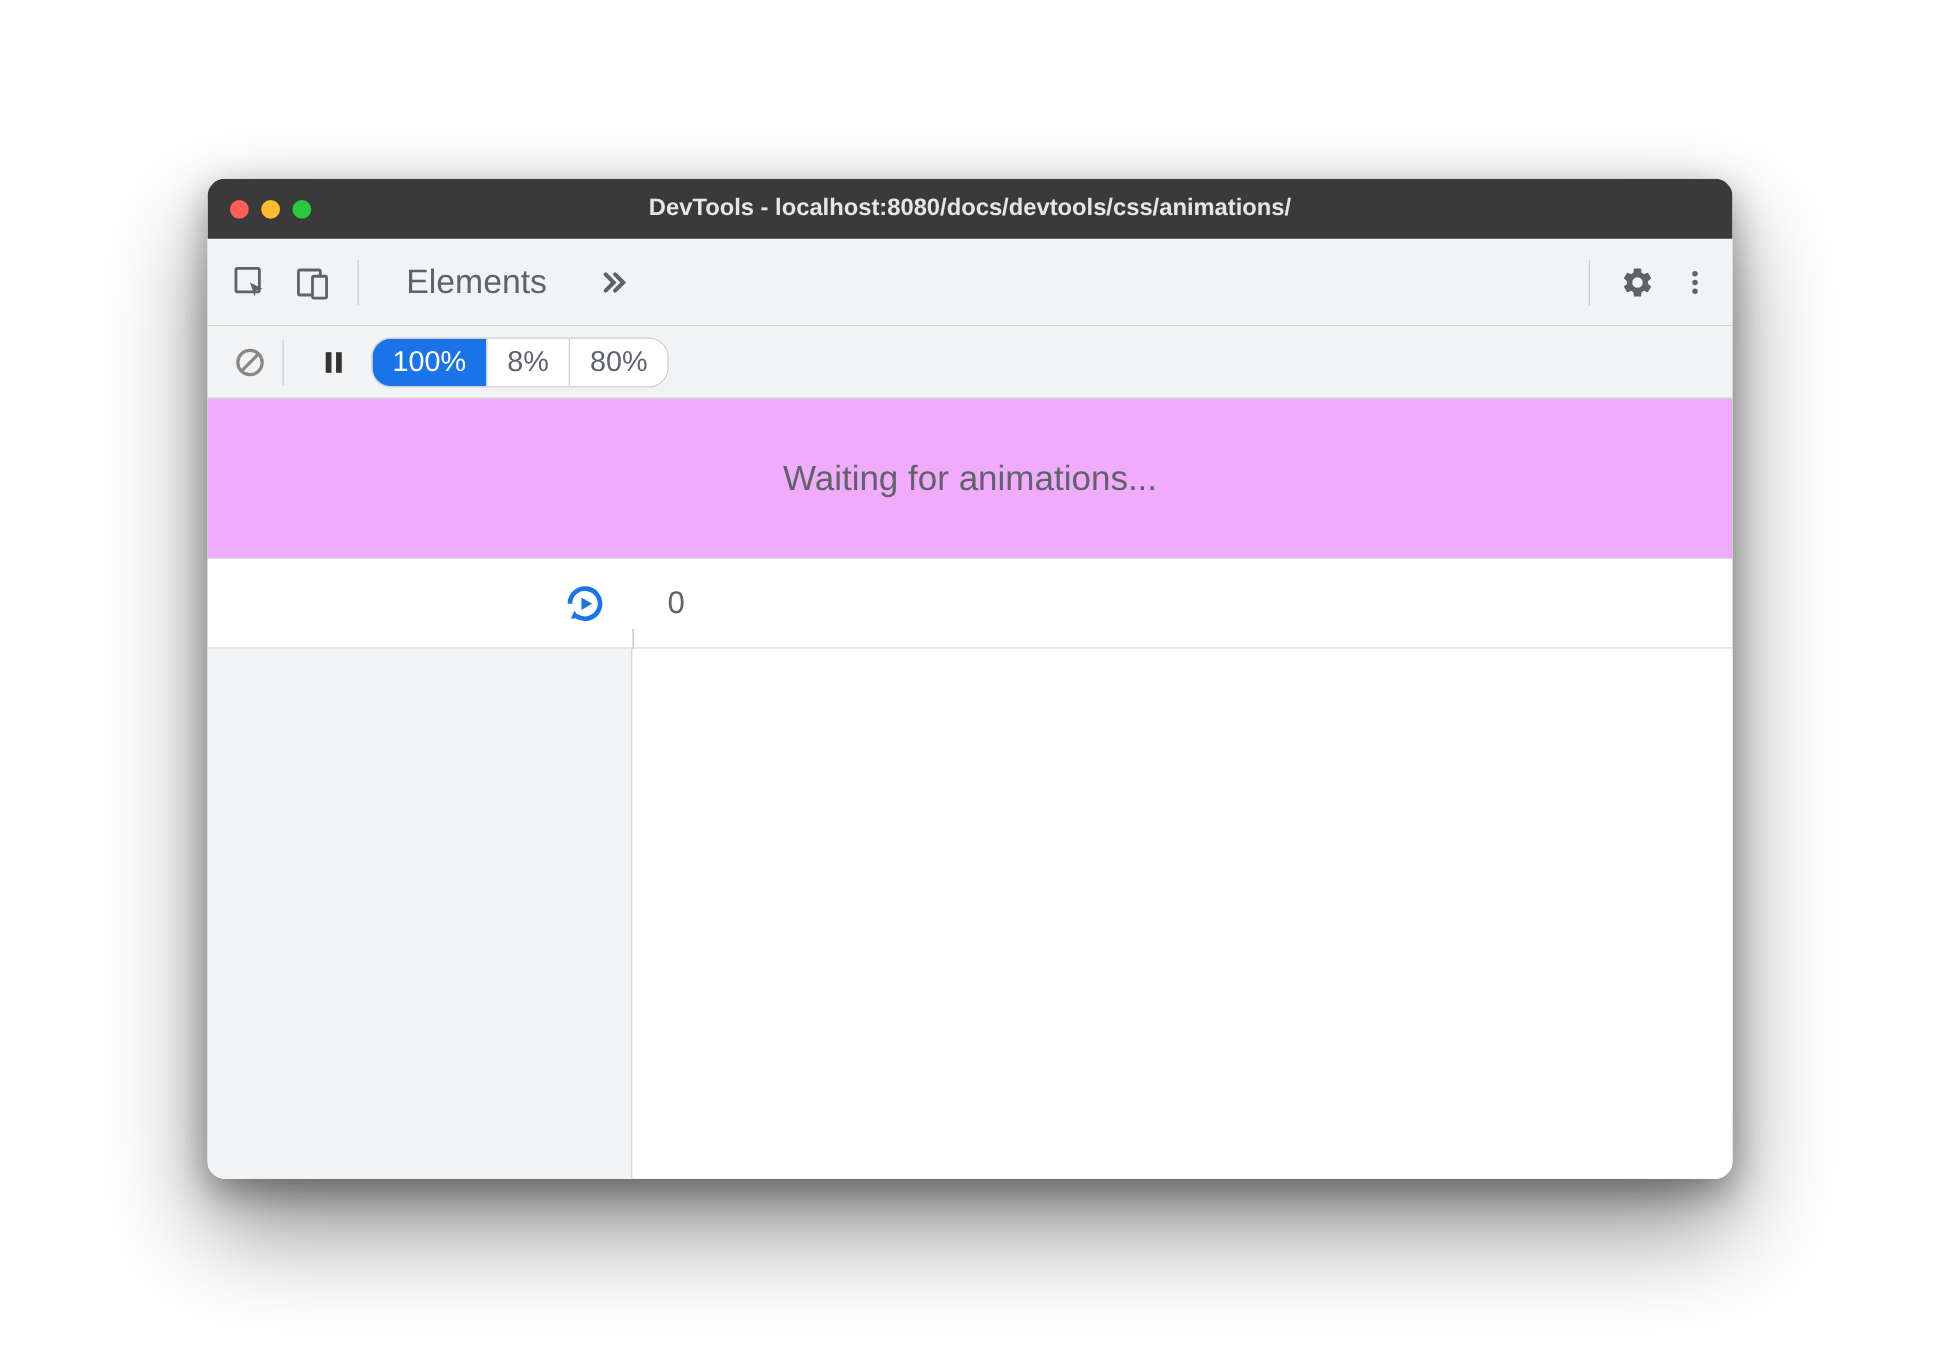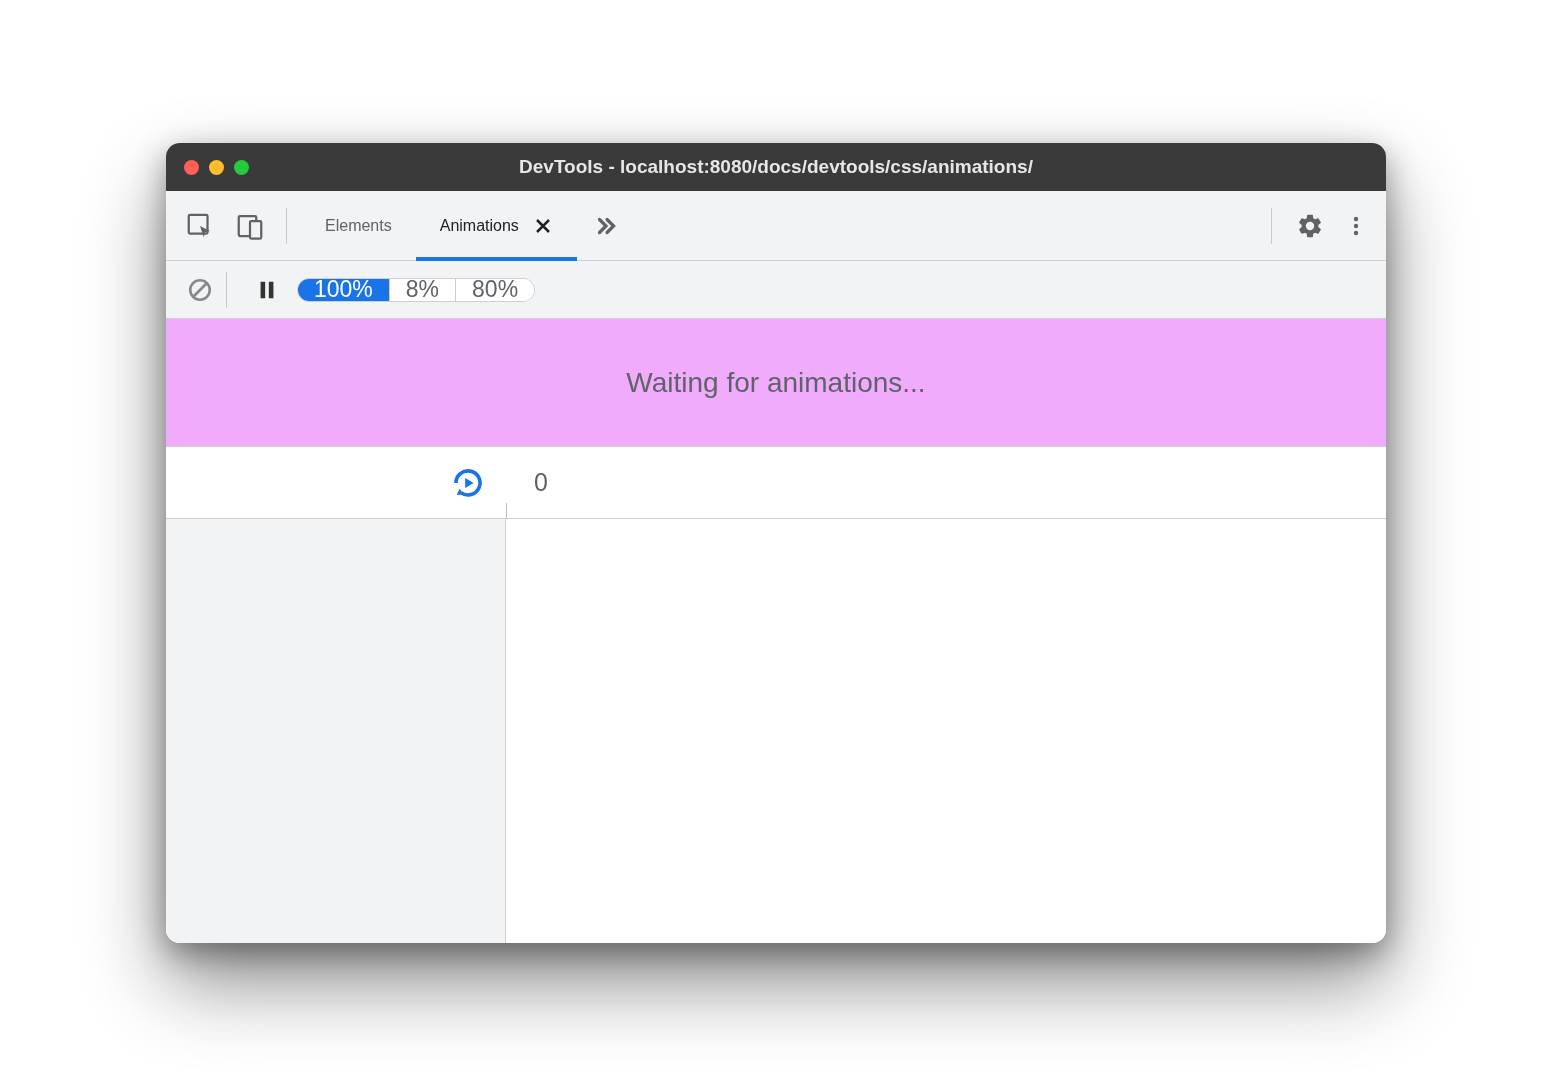--- a/index.html
+++ b/index.html
@@ -78,21 +78,21 @@
     .tool-icon svg { display: block; }
     .divider {
       width: 1px;
       height: 36px;
       background: #cacaca;
       margin: 0 14px 0 6px;
     }
     .tab {
       height: 70px;
       padding: 0 24px;
-      font-size: 16px;
+      font-size: 27px;
       color: #5f6368;
       display: flex;
       align-items: center;
       gap: 14px;
       cursor: pointer;
       position: relative;
     }
     .tab.active {
       color: #202124;
     }
@@ -141,21 +141,21 @@
     .pause-icon {
       width: 40px; height: 40px;
       display:flex; align-items:center; justify-content:center;
       color:#333;
       margin-left: 6px;
       margin-right: 10px;
       cursor: pointer;
     }
     .speed-group {
       display: flex;
-      height: 24px;
+      height: 40px;
       border-radius: 16px;
       overflow: hidden;
       border: 1px solid #cfcfcf;
     }
     .speed-btn {
       font-size: 23px;
       padding: 0 16px;
       display: flex;
       align-items: center;
       justify-content: center;
@@ -263,28 +263,20 @@
     </div>
     <div class="tool-icon">
       <svg width="30" height="30" viewBox="0 0 24 24" fill="none" stroke="currentColor" stroke-width="1.8">
         <rect x="3" y="4" width="14" height="16" rx="1"></rect>
         <rect x="12" y="8" width="9" height="14" rx="1" fill="#f1f3f4"></rect>
       </svg>
     </div>
     <div class="divider"></div>
     <div class="tab">
       <span>Elements</span>
-    </div>
-    <div class="tab active">
-      <span>Animations</span>
-      <span class="close-x">
-        <svg width="18" height="18" viewBox="0 0 18 18">
-            <path d="M3 3 L15 15 M15 3 L3 15" stroke="currentColor" stroke-width="2.5"></path>
-          </svg>
-      </span>
     </div>
     <div class="overflow-tab">
       <svg width="26" height="26" viewBox="0 0 24 24" fill="none" stroke="currentColor" stroke-width="3" stroke-linecap="round">
           <path d="M6 6 L12 12 L6 18"></path>
           <path d="M13 6 L19 12 L13 18"></path>
         </svg>
     </div>
     <div class="spacer"></div>
     <div class="divider"></div>
     <div class="tool-icon" style="margin-right:6px;margin-left:4px;">

